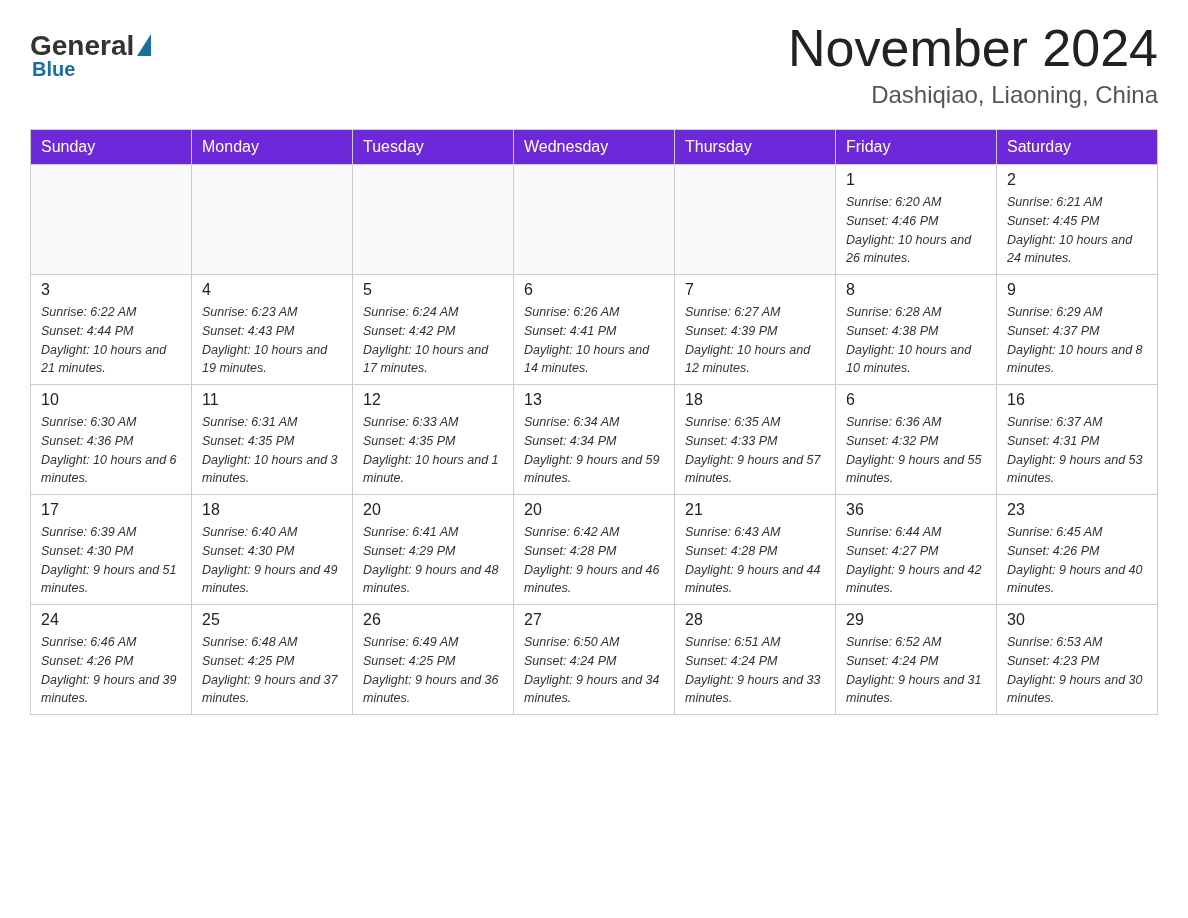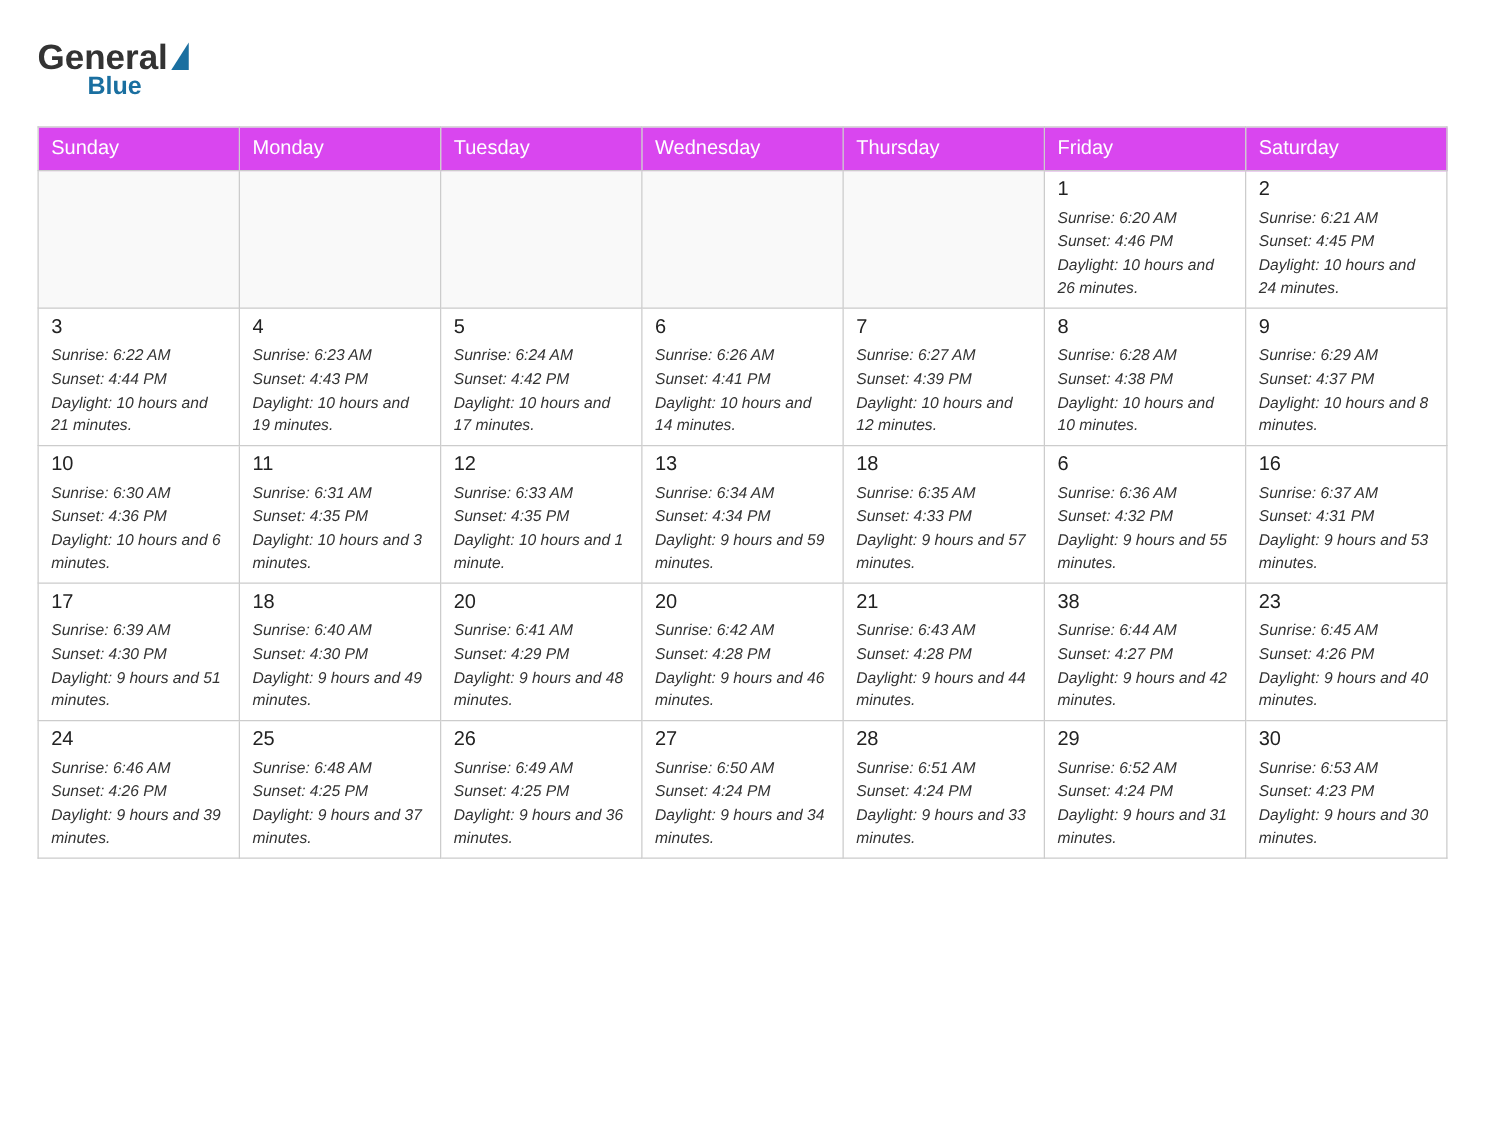--- a/index.html
+++ b/index.html
@@ -12,21 +12,21 @@
     }
     .header {
       display: flex;
       justify-content: space-between;
       align-items: flex-start;
       margin-bottom: 20px;
     }
     .logo {
       display: flex;
       flex-direction: column;
-      align-items: center;
+      align-items: flex-start;
       padding-top: 10px;
     }
     .logo-top {
       display: flex;
       align-items: center;
       font-size: 28px;
       font-weight: bold;
       color: #333;
     }
     .logo-general { color: #333; font-size: 28px; font-weight: bold; }
@@ -58,21 +58,21 @@
     .location-title {
       font-size: 24px;
       color: #555;
       margin-top: 4px;
     }
     .calendar {
       width: 100%;
       border-collapse: collapse;
     }
     .calendar th {
-      background-color: #d946ef;
+      background-color: #6d28d9;
       color: #fff;
       font-size: 16px;
       font-weight: normal;
       padding: 8px 10px;
       text-align: left;
       border: 1px solid #ccc;
     }
     .calendar td {
       border: 1px solid #ccc;
       vertical-align: top;
@@ -104,20 +104,22 @@
 
 <div class="header">
   <div class="logo">
     <div class="logo-top">
       <span class="logo-general">General</span>
       <div class="logo-triangle"></div>
     </div>
     <span class="logo-blue">Blue</span>
   </div>
   <div class="title-block">
+    <div class="month-title">November 2024</div>
+    <div class="location-title">Dashiqiao, Liaoning, China</div>
   </div>
 </div>
 
 <table class="calendar">
   <thead>
     <tr id="weekday-header">
     <th>Sunday</th>
         <th>Monday</th>
         <th>Tuesday</th>
         <th>Wednesday</th>
@@ -217,21 +219,21 @@
         </td>
         <td>
           <span class="day-number">20</span>
           <div class="day-info">Sunrise: 6:42 AM<br>Sunset: 4:28 PM<br>Daylight: 9 hours and 46 minutes.</div>
         </td>
         <td>
           <span class="day-number">21</span>
           <div class="day-info">Sunrise: 6:43 AM<br>Sunset: 4:28 PM<br>Daylight: 9 hours and 44 minutes.</div>
         </td>
         <td>
-          <span class="day-number">38</span>
+          <span class="day-number">36</span>
           <div class="day-info">Sunrise: 6:44 AM<br>Sunset: 4:27 PM<br>Daylight: 9 hours and 42 minutes.</div>
         </td>
         <td>
           <span class="day-number">23</span>
           <div class="day-info">Sunrise: 6:45 AM<br>Sunset: 4:26 PM<br>Daylight: 9 hours and 40 minutes.</div>
         </td>
       </tr>
       <tr>
         <td>
           <span class="day-number">24</span>

